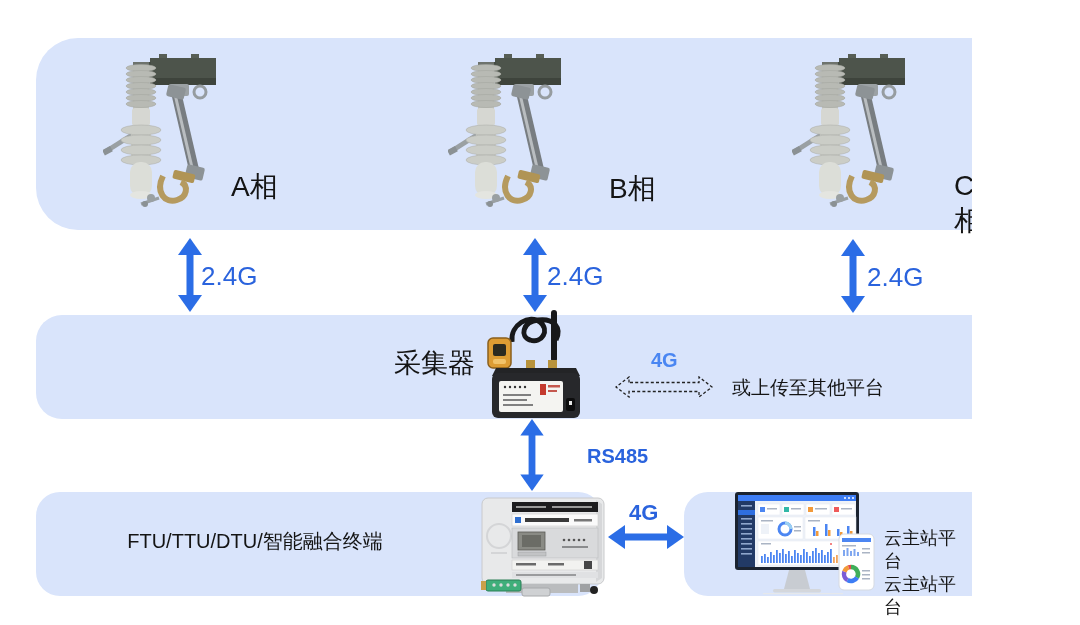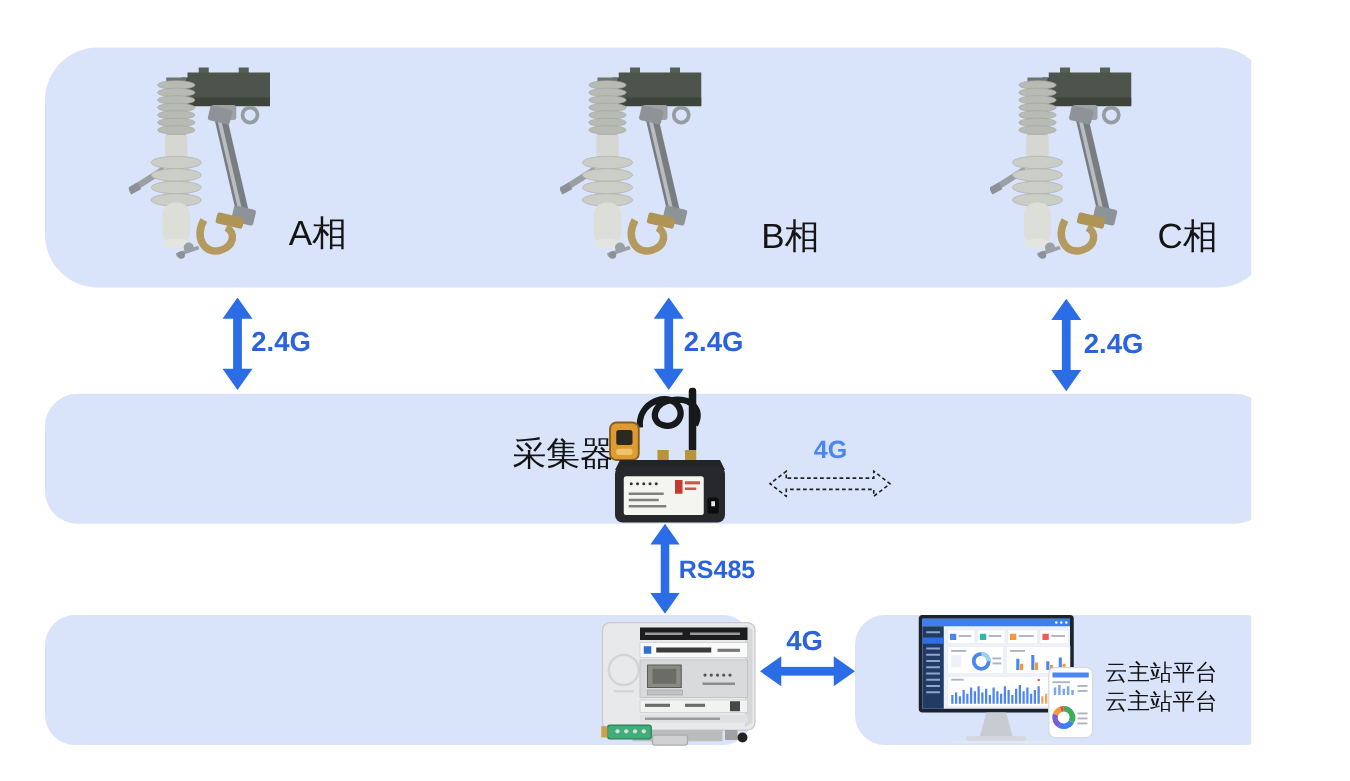--- a/index.html
+++ b/index.html
@@ -9,37 +9,36 @@
     --link-label-blue:#2a63dd;
     --light-link-blue:#4a86f2;
     --text-dark:#141414;
   }
   html,body{margin:0;padding:0;background:var(--page-bg);}
   #stage{
     position:relative;width:972px;height:625px;overflow:hidden;
     background:var(--page-bg);
     font-family:"Liberation Sans","DejaVu Sans",sans-serif;
     color:var(--text-dark);
-    padding-left:29px;
   }
   .panel{position:absolute;background:var(--panel-bg);}
   .panel.top{left:36px;top:38px;width:980px;height:192px;border-radius:42px;}
   .panel.mid{left:36px;top:315px;width:978px;height:104px;border-radius:26px;}
   .panel.bl{left:36px;top:492px;width:566px;height:104px;border-radius:24px;}
   .panel.br{left:684px;top:492px;width:336px;height:104px;border-radius:24px;}
   .abs{position:absolute;}
   .phase-label{position:absolute;font-size:28px;color:var(--text-dark);}
-  .link-label{position:absolute;font-size:22px;font-weight:bold;color:var(--link-label-blue);}
-  .rs485-label{position:absolute;font-size:20px;font-weight:bold;color:var(--link-label-blue);}
+  .link-label{position:absolute;font-size:26px;font-weight:normal;color:var(--link-label-blue);}
+  .rs485-label{position:absolute;font-size:20px;font-weight:bold;color:var(--link-label-blue);margin-left:44px;}
   .g4-label{position:absolute;font-size:22px;font-weight:bold;color:var(--link-label-blue);}
   .g4-light{position:absolute;font-size:20px;font-weight:600;color:var(--light-link-blue);}
-  .collector-label{position:absolute;left:394px;top:345px;font-size:27px;font-weight:500;color:var(--text-dark);margin-left:16px;}
+  .collector-label{position:absolute;left:394px;top:345px;font-size:27px;font-weight:500;color:var(--text-dark);}
   .upload-text{position:absolute;left:732px;top:375px;font-size:19px;color:var(--text-dark);}
   .ftu-label{position:absolute;left:60px;top:528px;width:390px;text-align:center;font-size:20px;color:var(--text-dark);}
-  .cloud-text{position:absolute;left:884px;top:527px;font-size:18px;font-weight:500;line-height:23px;color:var(--text-dark);text-align:center;}
+  .cloud-text{position:absolute;left:884px;top:527px;font-size:18px;font-weight:500;line-height:23px;color:var(--text-dark);}
 </style>
 </head>
 <body>
 
 <div id="stage">
 
   <svg width="0" height="0" style="position:absolute">
     <defs>
       <symbol id="fuse" viewBox="0 0 125 160">
 
@@ -109,21 +108,21 @@
     </svg>
   <svg class="abs" style="left:448px;top:52px" width="125" height="160">
       <use href="#fuse"></use>
     </svg>
   <svg class="abs" style="left:792px;top:52px" width="125" height="160">
       <use href="#fuse"></use>
     </svg>
 
   <div class="phase-label" style="left:231px;top:168px">A相</div>
   <div class="phase-label" style="left:609px;top:170px">B相</div>
-  <div class="phase-label" style="left:926px;top:170px">C相</div>
+  <div class="phase-label" style="left:954px;top:170px">C相</div>
 
   <svg class="abs" style="left:177px;top:238px" width="26" height="74">
       <use href="#varrow"></use>
     </svg>
   <svg class="abs" style="left:522px;top:238px" width="26" height="74">
       <use href="#varrow"></use>
     </svg>
   <svg class="abs" style="left:840px;top:239px" width="26" height="74">
       <use href="#varrow"></use>
     </svg>
@@ -161,26 +160,28 @@
     <rect x="66" y="75" width="12" height="2.5" fill="#c4584e"></rect>
     <rect x="66" y="80" width="9" height="2" fill="#c4584e"></rect>
     <rect x="84" y="88" width="9" height="13" rx="2" fill="#0d0d0e"></rect>
     <rect x="87" y="91" width="3" height="4" fill="#e8e8e8"></rect>
   </svg>
 
   <div class="g4-light" style="left:651px;top:349px">4G</div>
   <svg class="abs" style="left:615px;top:376px" width="98" height="22" viewBox="0 0 98 22">
     <path d="M14,6.5 L14,1 L1,11 L14,21 L14,15.5 L84,15.5 L84,21 L97,11 L84,1 L84,6.5 Z" fill="none" stroke="#222" stroke-width="1.3" stroke-dasharray="3 2.2"></path>
   </svg>
+  <div class="upload-text">或上传至其他平台</div>
 
   <svg class="abs" style="left:519px;top:419px" width="26" height="72">
       <use href="#varrow"></use>
     </svg>
   <div class="rs485-label" style="left:543px;top:445px">RS485</div>
 
+  <div class="ftu-label">FTU/TTU/DTU/智能融合终端</div>
 
   <svg class="abs" style="left:476px;top:494px" width="135" height="110" viewBox="0 0 135 110">
     <rect x="6" y="4" width="122" height="86" rx="6" fill="#e8e9ea" stroke="#c9cacc"></rect>
     <path d="M120,6 L126,10 L126,84 L120,88 Z" fill="#d6d7d9"></path>
     <circle cx="23" cy="42" r="12" fill="none" stroke="#d4d5d7" stroke-width="2"></circle>
     <rect x="15" y="58" width="16" height="2" fill="#d4d5d7"></rect>
     <rect x="36" y="8" width="86" height="10" fill="#1c1c1e"></rect>
     <rect x="40" y="12" width="30" height="2" fill="#9a9a9a"></rect>
     <rect x="76" y="12" width="40" height="2" fill="#9a9a9a"></rect>
     <rect x="36" y="20" width="86" height="12" fill="#fafafa" stroke="#cccccc" stroke-width="0.6"></rect>

